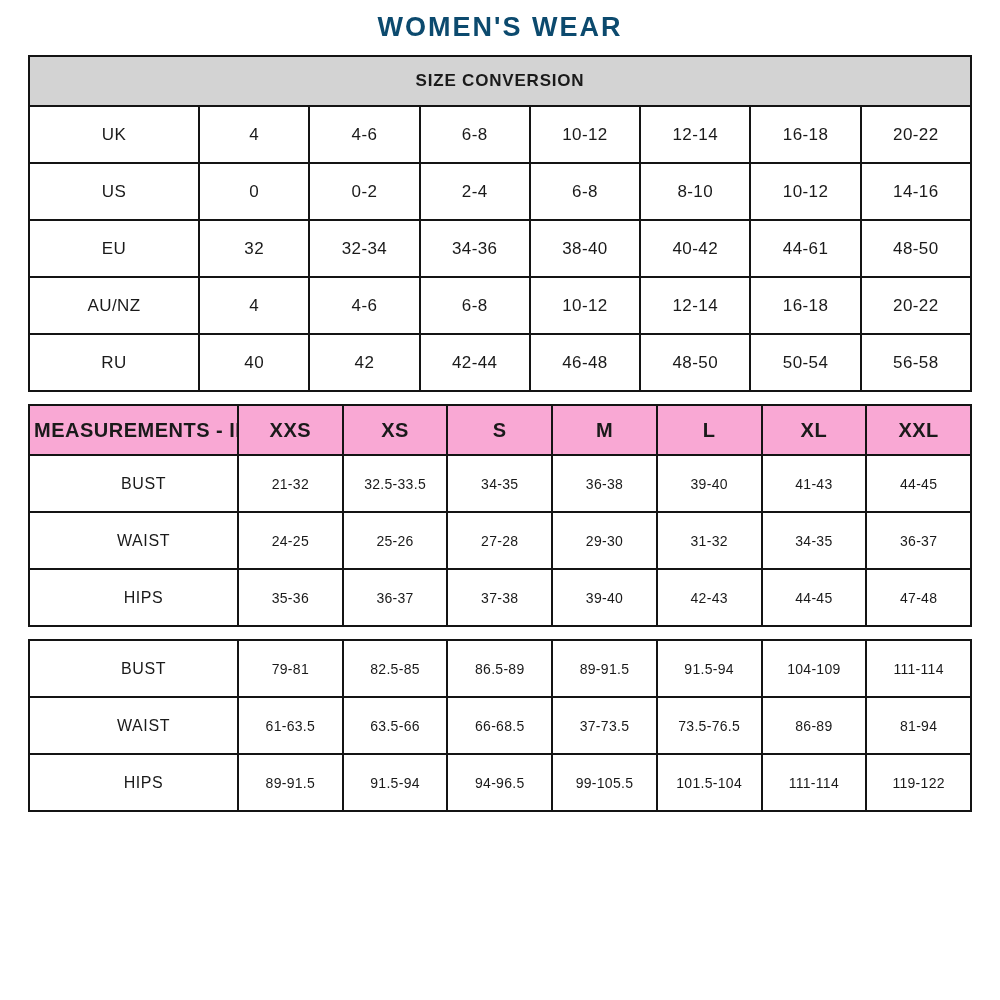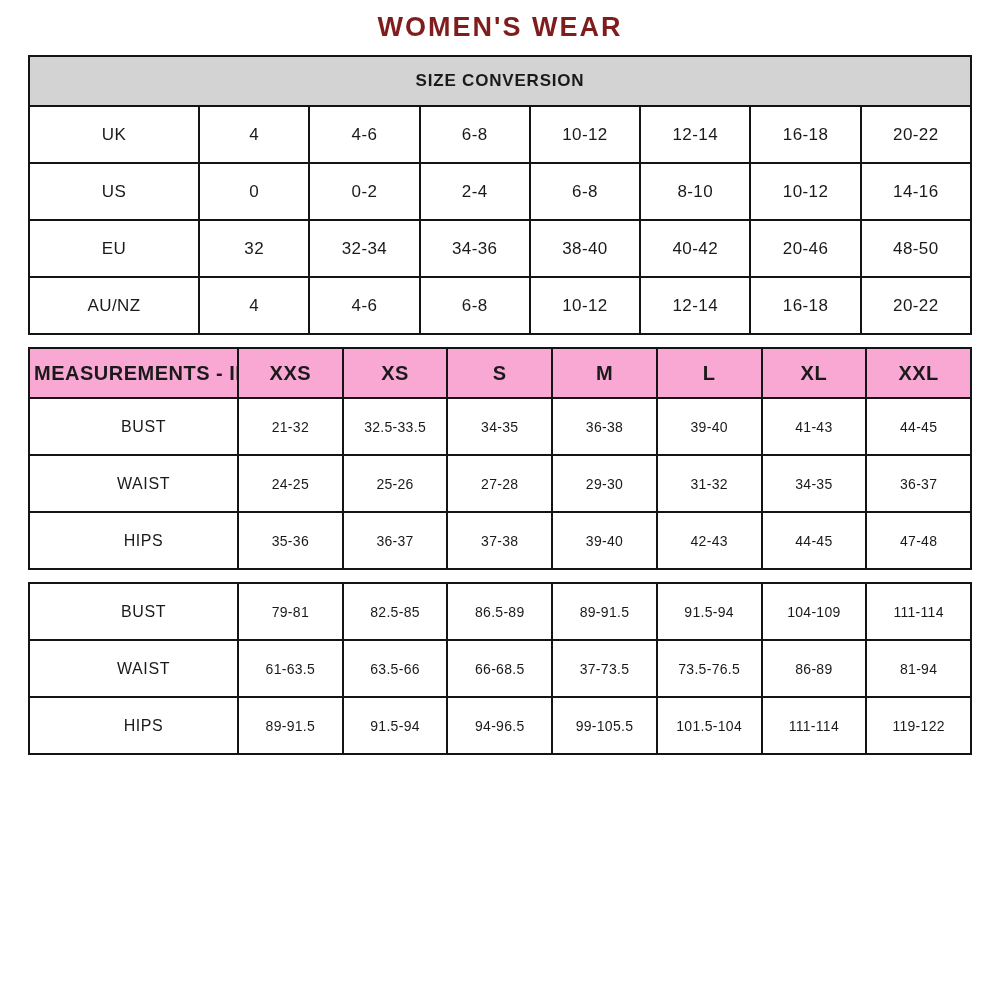--- a/index.html
+++ b/index.html
@@ -8,21 +8,21 @@
     font-family:"Liberation Sans", sans-serif;
     color:#1a1a1a;
   }
   .page { padding-top:12px; }
   .page-title {
     margin:0 0 12px 0;
     text-align:center;
     font-size:27px;
     font-weight:bold;
     letter-spacing:2px;
-    color:#7f1d1d;
+    color:#0c4a6e;
   }
   table {
     border-collapse:collapse;
     table-layout:fixed;
     width:944px;
     margin:0 auto 12px auto;
   }
   td {
     border:2px solid #141414;
     text-align:center;
@@ -93,32 +93,42 @@
       <td>10-12</td>
       <td>14-16</td>
     </tr>
     <tr>
       <td>EU</td>
       <td>32</td>
       <td>32-34</td>
       <td>34-36</td>
       <td>38-40</td>
       <td>40-42</td>
-      <td>20-46</td>
+      <td>44-61</td>
       <td>48-50</td>
     </tr>
     <tr>
       <td>AU/NZ</td>
       <td>4</td>
       <td>4-6</td>
       <td>6-8</td>
       <td>10-12</td>
       <td>12-14</td>
       <td>16-18</td>
       <td>20-22</td>
+    </tr>
+    <tr>
+      <td>RU</td>
+      <td>40</td>
+      <td>42</td>
+      <td>42-44</td>
+      <td>46-48</td>
+      <td>48-50</td>
+      <td>50-54</td>
+      <td>56-58</td>
     </tr>
   </tbody>
     </table>
 
   <table class="m">
     <colgroup>
         <col style="width:209px">
         <col>
         <col>
         <col>

